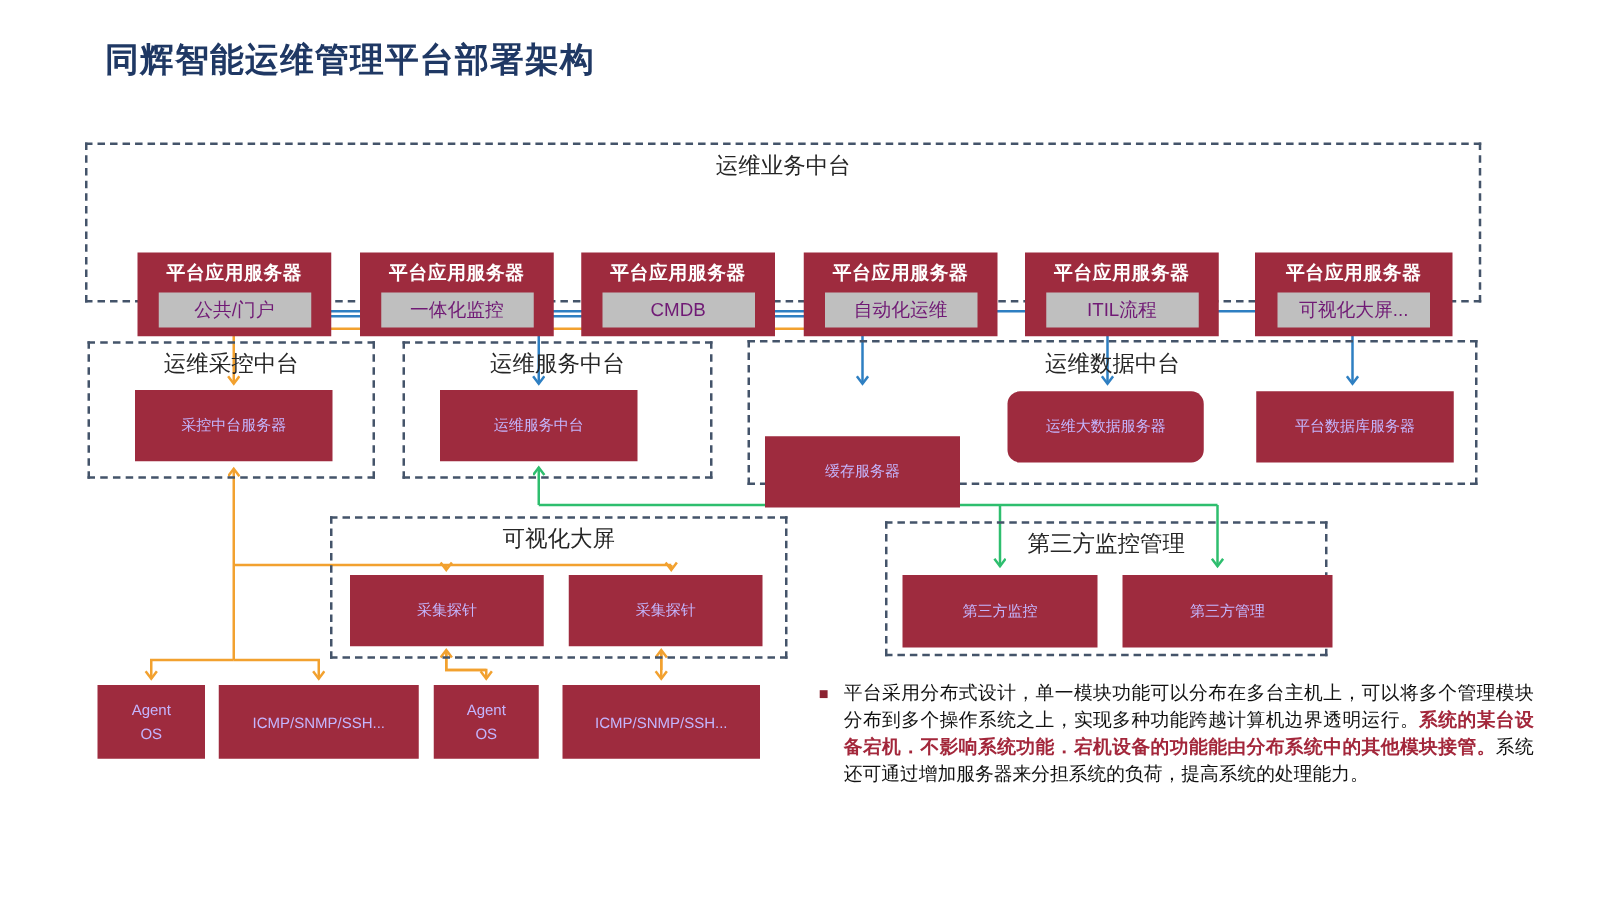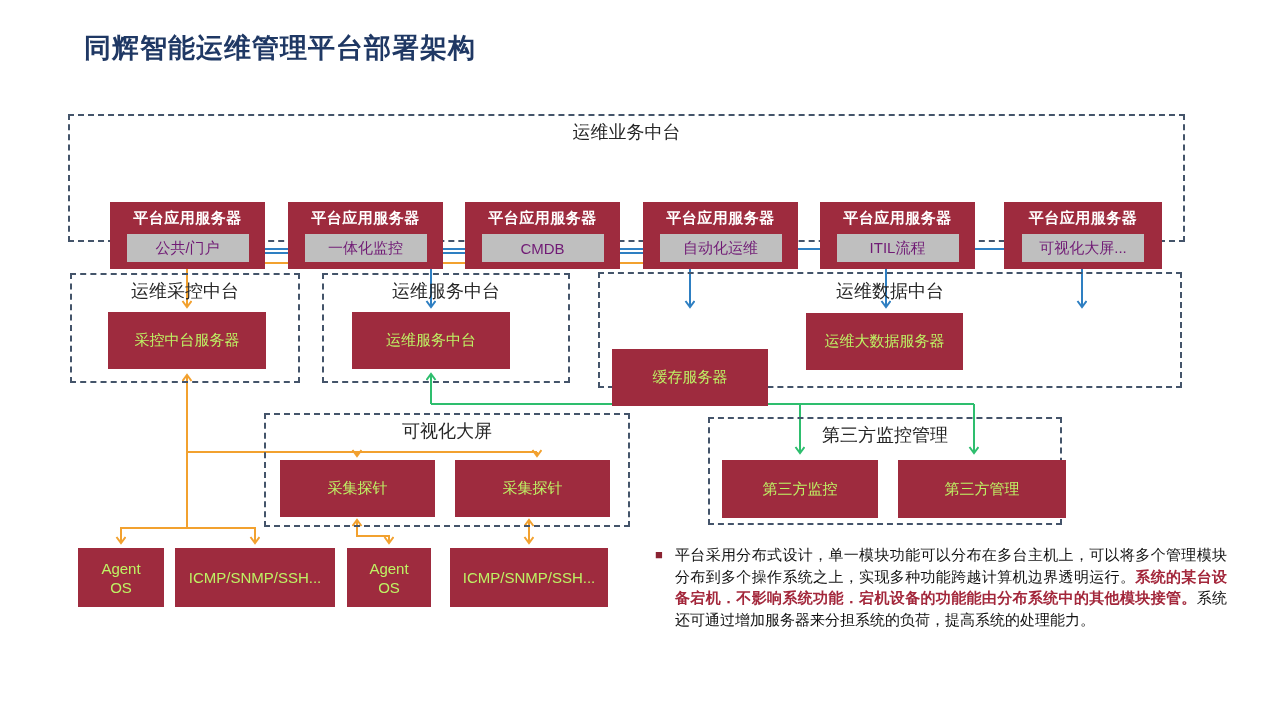--- a/index.html
+++ b/index.html
@@ -1,22 +1,22 @@
 <!DOCTYPE html>
 <html><head>
 <meta charset="utf-8">
 <style>
   html,body{margin:0;padding:0;background:#fff;}
   body{font-family:"Liberation Sans","DejaVu Sans",sans-serif;}
   .canvas{position:relative;width:1280px;height:720px;background:#fff;overflow:hidden;}
   .title{position:absolute;left:84px;top:30px;font-size:27px;font-weight:bold;color:#1F3864;letter-spacing:1px;}
   .dashed{position:absolute;border:2px dashed #44546A;box-sizing:border-box;}
   .zone-label{position:absolute;left:0;right:0;text-align:center;font-size:18px;color:#262626;}
-  .rbox{position:absolute;background:#9E2B3E;color:#bef264;box-sizing:border-box;
-        display:flex;align-items:center;justify-content:center;text-align:center;font-size:15px;}
+  .rbox{position:absolute;background:#9E2B3E;color:#c4b5fd;box-sizing:border-box;
+        display:flex;align-items:center;justify-content:center;text-align:center;font-size:12px;}
   .appbox{position:absolute;background:#9E2B3E;color:#fff;box-sizing:border-box;
           display:flex;flex-direction:column;align-items:center;margin-top:48px;}
   .appbox .hd{font-size:15px;margin-top:7px;font-weight:bold;letter-spacing:.5px;}
   .appbox .mod{margin-top:6px;width:122px;height:28px;background:#BFBFBF;color:#701a75;
                display:flex;align-items:center;justify-content:center;font-size:15px;}
   .ep{flex-direction:column;line-height:19px;}
   svg.links{position:absolute;left:0;top:0;pointer-events:none;}
   .note{position:absolute;left:655px;top:544px;width:575px;display:flex;
         font-size:15px;line-height:21.5px;color:#111;}
   .note .bullet{width:20px;color:#8B2332;font-size:13px;line-height:22px;flex:none;}
@@ -116,21 +116,22 @@
 
   <div class="dashed" style="left:322px;top:273px;width:248px;height:110px;">
     <div class="zone-label" style="top:4px;">运维服务中台</div>
   </div>
   <div class="rbox" style="left:352px;top:312px;width:158px;height:57px;">运维服务中台</div>
 
   <div class="dashed" style="left:598px;top:272px;width:584px;height:116px;">
     <div class="zone-label" style="top:5px;">运维数据中台</div>
   </div>
   <div class="rbox" style="left:612px;top:313px;width:156px;height:57px;margin-top:36px;">缓存服务器</div>
-  <div class="rbox" style="left:806px;top:313px;width:157px;height:57px;">运维大数据服务器</div>
+  <div class="rbox" style="left:806px;top:313px;width:157px;height:57px;border-radius:10px;">运维大数据服务器</div>
+  <div class="rbox" style="left:1005px;top:313px;width:158px;height:57px;">平台数据库服务器</div>
 
   <div class="dashed" style="left:264px;top:413px;width:366px;height:114px;">
     <div class="zone-label" style="top:4px;">可视化大屏</div>
   </div>
   <div class="rbox" style="left:280px;top:460px;width:155px;height:57px;">采集探针</div>
   <div class="rbox" style="left:455px;top:460px;width:155px;height:57px;">采集探针</div>
 
   <div class="dashed" style="left:708px;top:417px;width:354px;height:108px;">
     <div class="zone-label" style="top:4px;">第三方监控管理</div>
   </div>

